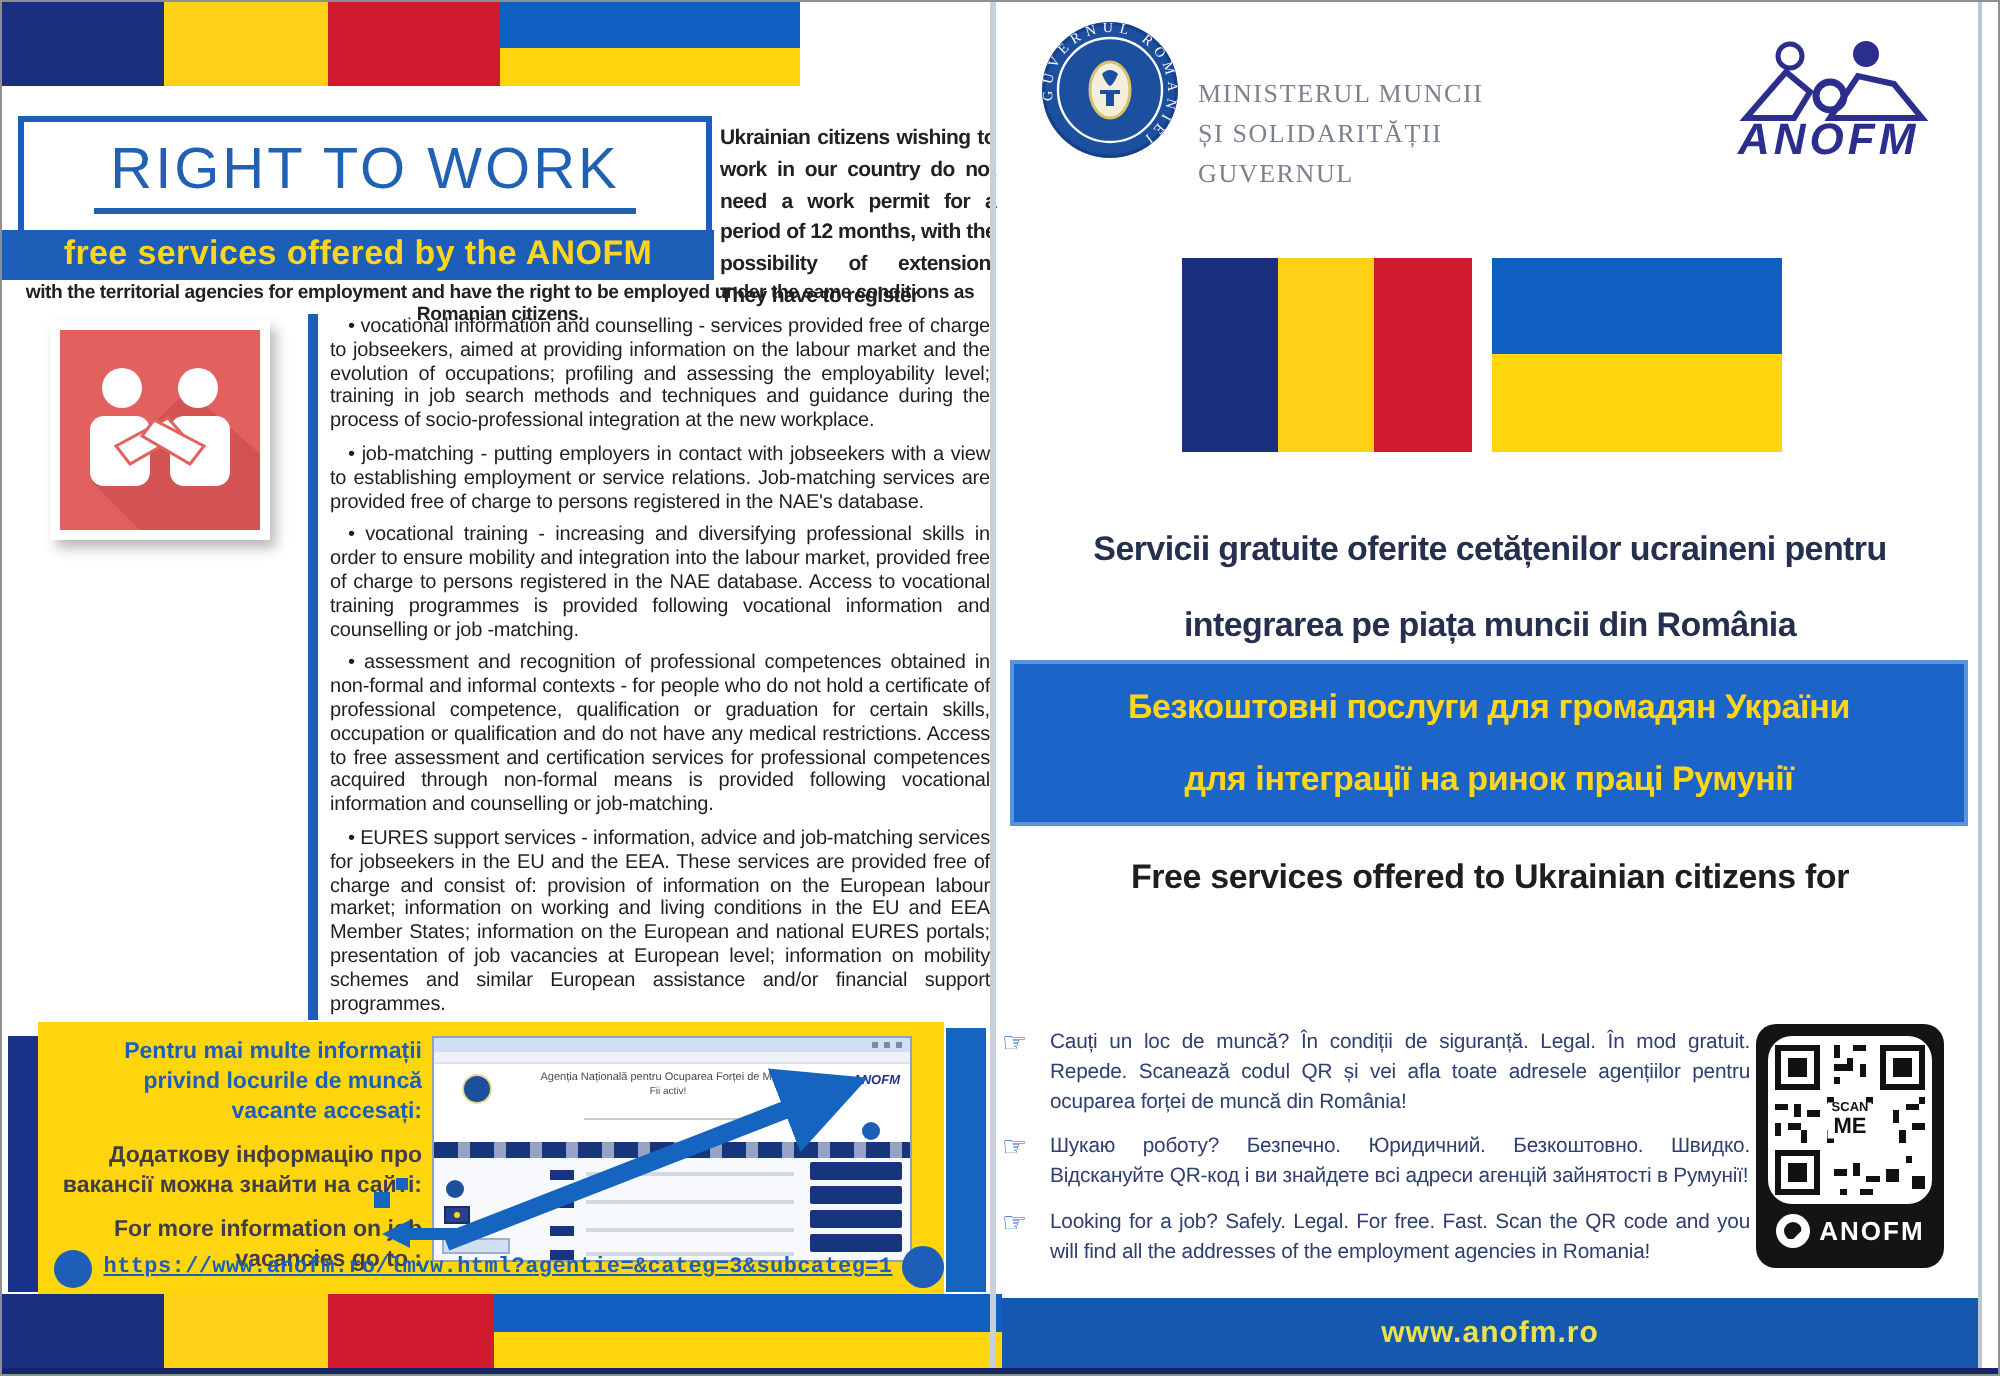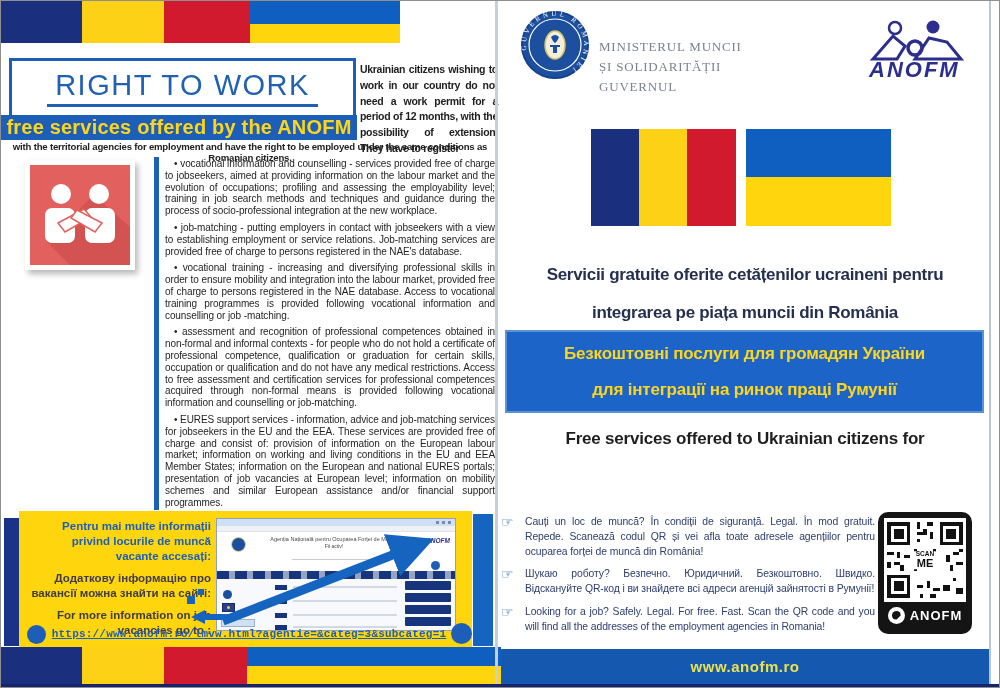--- a/index.html
+++ b/index.html
@@ -19,21 +19,21 @@
   .st-red{left:163px;top:0;width:86px;height:42px;background:var(--ro-red)}
   .st-ua-b{left:249px;top:0;width:150px;height:23px;background:var(--ua-blue)}
   .st-ua-y{left:249px;top:23px;width:150px;height:19px;background:var(--ua-yellow)}
 
   
   .rtw-box{left:8px;top:57px;width:347px;height:57px;border:3px solid var(--accent);border-bottom:none;
            background:#fff;display:flex;align-items:center;justify-content:center}
   .rtw-box span{font-size:29px;font-weight:normal;color:var(--accent2);letter-spacing:1.5px;
            border-bottom:3px solid var(--accent2);padding:0 8px 2px}
   .sub-bar{left:0;top:114px;width:356px;height:25px;background:var(--accent);color:var(--baryellow);
-           font-size:20px;font-weight:bold;text-align:center;line-height:24px;letter-spacing:0.2px}
+           font-size:17px;font-weight:bold;text-align:center;line-height:24px;letter-spacing:0.2px}
   .intro-right{left:359px;top:61px;width:138px;font-size:10.5px;font-weight:600;line-height:1.5;
            text-align:justify;color:var(--ink);letter-spacing:-0.3px}
   .intro-line{left:2px;top:140px;width:494px;text-align:center;font-size:9.6px;font-weight:700;
            letter-spacing:-0.2px;color:var(--ink)}
 
   
   .hs-card{left:24px;top:159px;width:110px;height:110px;background:#fff;padding:5px;
            box-shadow:3px 4px 6px rgba(0,0,0,.28)}
   .hs-red{width:100%;height:100%;background:#e2605e;overflow:hidden}
   .sidebar-text{left:2px;top:276px;width:148px;text-align:right;font-weight:bold;font-size:15px;
@@ -116,21 +116,21 @@
   .blue-box div{color:var(--baryellow);font-weight:bold;font-size:17px;line-height:36px;text-align:center;letter-spacing:-0.2px}
   .title-en{left:502px;top:420px;width:484px;text-align:center;font-size:17px;font-weight:bold;
             color:#1e1e1e;line-height:36px;letter-spacing:-0.2px}
 
   .rb-list{left:500px;top:514px;width:374px}
   .rb-item{display:flex;gap:6px;margin-bottom:8px}
   .rb-icon{width:18px;flex:none;font-size:14px;color:var(--accent);font-family:"DejaVu Sans",sans-serif;line-height:1.1}
   .rb-text{flex:1;font-size:10.4px;line-height:1.42;text-align:justify;color:#2f4070;font-weight:500;letter-spacing:-0.1px}
 
   .qr-block{left:877px;top:511px;width:94px;height:122px;background:#141414;border-radius:10px;padding:6px;cursor:pointer}
-  .qr-code{position:relative;width:82px;height:84px;background:#fff;border-radius:0;overflow:hidden}
+  .qr-code{position:relative;width:82px;height:84px;background:#fff;border-radius:12px;overflow:hidden}
   .qr-label{position:absolute;left:50%;top:50%;transform:translate(-50%,-50%);background:#fff;
             padding:0 2px;text-align:center;line-height:1}
   .qr-label .l1{font-size:6.5px;font-weight:bold;color:#111}
   .qr-label .l2{font-size:11px;font-weight:bold;color:#111}
   .qr-footer{height:26px;display:flex;align-items:center;justify-content:center;gap:5px}
   .qr-circle{width:17px;height:17px;border-radius:50%;background:#fff;position:relative;flex:none}
   .qr-circle::after{content:"";position:absolute;left:4px;top:4px;width:9px;height:9px;border-radius:50%;
             background:#141414;clip-path:polygon(0 0,100% 0,100% 55%,55% 100%,0 100%)}
   .qr-name{color:#fff;font-size:13px;font-weight:bold;letter-spacing:1px}
   .footer-bar{left:500px;top:648px;width:488px;height:35px;background:#1558b0;display:flex;

